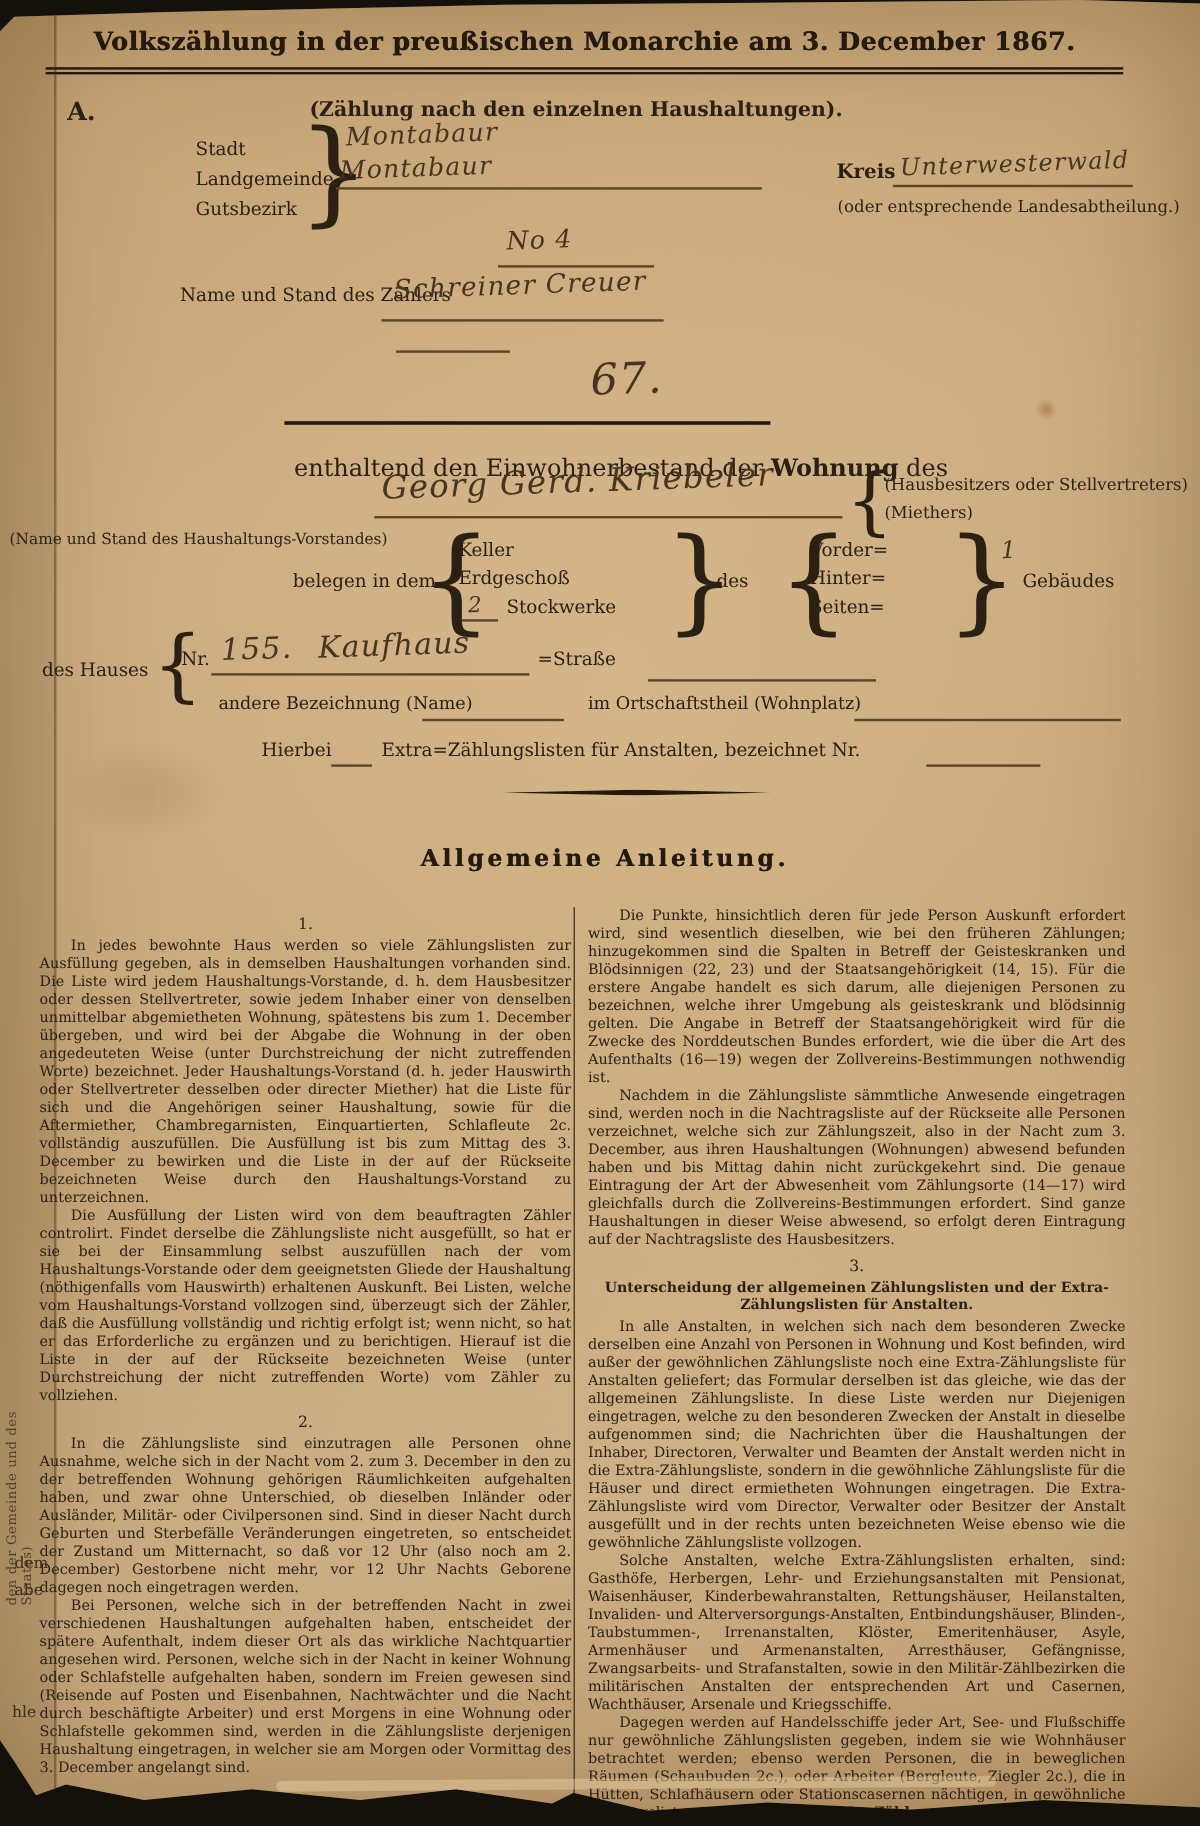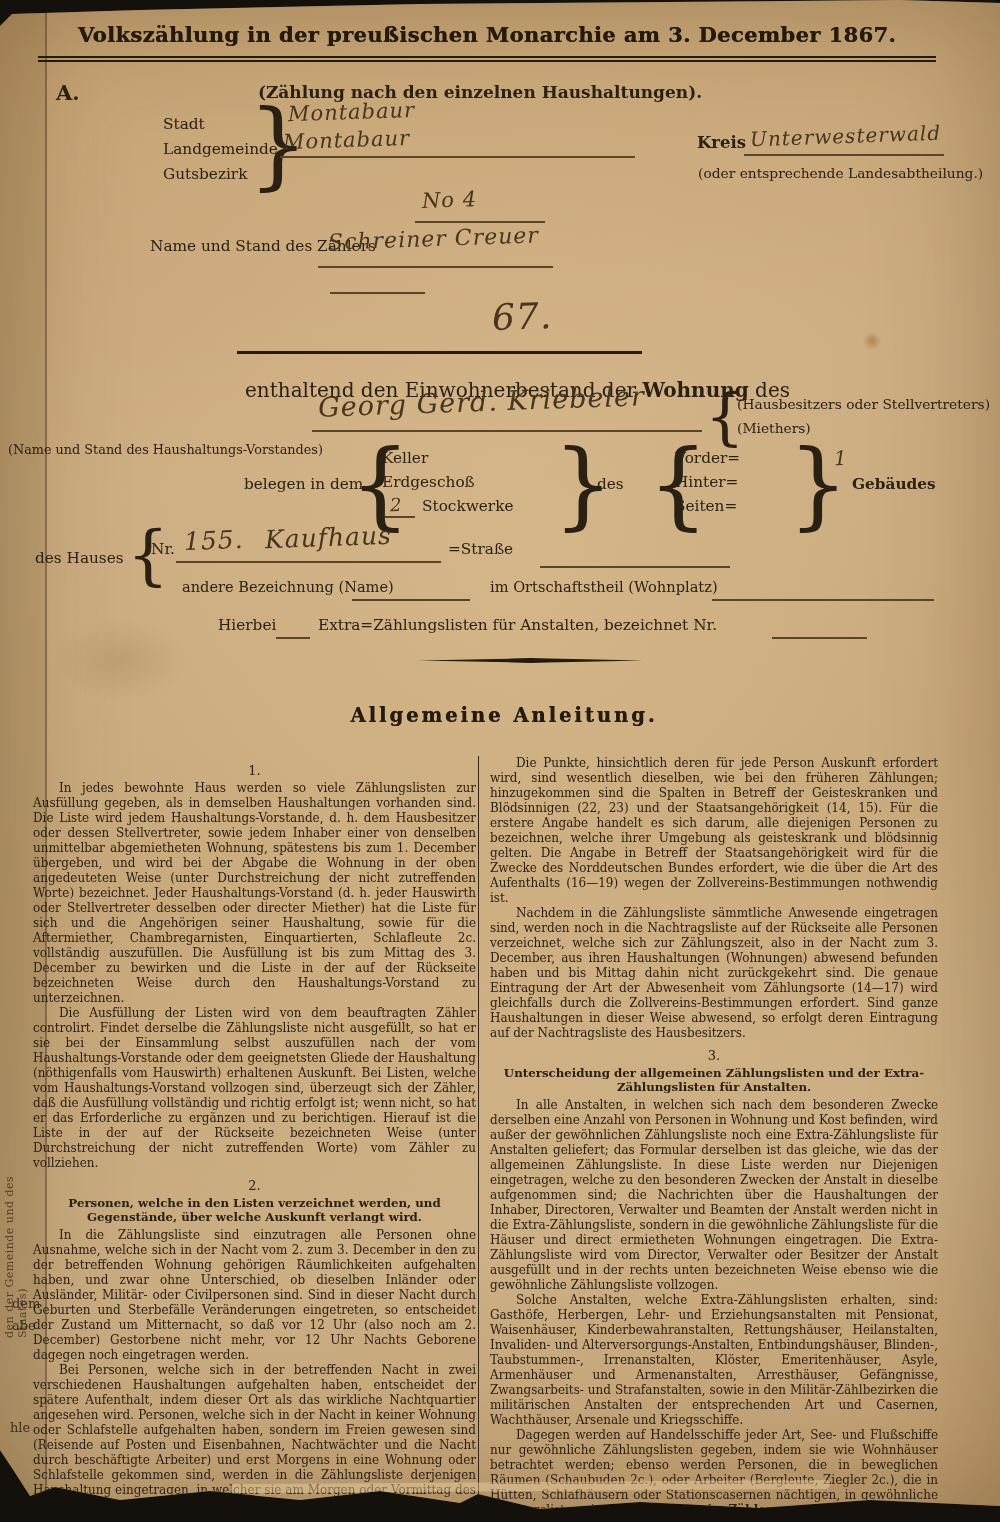--- a/index.html
+++ b/index.html
@@ -125,21 +125,21 @@
   <div class="rule" style="left:385px;top:516px;width:30px;"></div>
   <span class="abs lbl" style="left:422px;top:497px;">Stockwerke</span>
   <span class="brace" style="left:553px;top:446px;font-size:95px;line-height:76px;">}</span>
   <span class="abs lbl" style="left:597px;top:475px;">des</span>
   <span class="brace" style="left:648px;top:446px;font-size:95px;line-height:76px;">{</span>
   <span class="abs lbl" style="left:675px;top:449px;">Vorder=</span>
   <span class="abs lbl" style="left:675px;top:473px;">Hinter=</span>
   <span class="abs lbl" style="left:675px;top:497px;">Seiten=</span>
   <span class="brace" style="left:788px;top:446px;font-size:95px;line-height:76px;">}</span>
   <span class="abs hand" style="left:834px;top:446px;font-size:20px;">1</span>
-  <span class="abs lbl" style="left:852px;top:475px;font-weight:bold;">Gebäudes</span>
+  <span class="abs lbl" style="left:852px;top:475px;">Gebäudes</span>
 
   <span class="abs lbl" style="left:35px;top:549px;">des Hauses</span>
   <span class="brace" style="left:127px;top:527px;font-size:66px;line-height:56px;">{</span>
   <span class="abs lbl" style="left:151px;top:540px;">Nr.</span>
   <span class="abs hand" style="left:184px;top:526px;font-size:25px;">155.</span>
   <span class="abs hand" style="left:265px;top:523px;font-size:25px;">Kaufhaus</span>
   <div class="rule" style="left:176px;top:561px;width:265px;"></div>
   <span class="abs lbl" style="left:448px;top:540px;">=Straße</span>
   <div class="rule" style="left:540px;top:566px;width:190px;"></div>
   <span class="abs" style="left:150px;top:578px;font-size:14.6px;margin-left:32px;">andere Bezeichnung (Name)</span>
@@ -155,21 +155,20 @@
   <div class="swell"></div>
 
   <div class="abs center anl-title" style="left:304px;top:704px;width:400px;">Allgemeine Anleitung.</div>
 
   <div class="cols">
     <div class="col-l">
       <div class="center secnum">1.</div>
       <p>In jedes bewohnte Haus werden so viele Zählungslisten zur Ausfüllung gegeben, als in demselben Haushaltungen vorhanden sind. Die Liste wird jedem Haushaltungs-Vorstande, d. h. dem Hausbesitzer oder dessen Stellvertreter, sowie jedem Inhaber einer von denselben unmittelbar abgemietheten Wohnung, spätestens bis zum 1. December übergeben, und wird bei der Abgabe die Wohnung in der oben angedeuteten Weise (unter Durchstreichung der nicht zutreffenden Worte) bezeichnet. Jeder Haushaltungs-Vorstand (d. h. jeder Hauswirth oder Stellvertreter desselben oder directer Miether) hat die Liste für sich und die Angehörigen seiner Haushaltung, sowie für die Aftermiether, Chambregarnisten, Einquartierten, Schlafleute 2c. vollständig auszufüllen. Die Ausfüllung ist bis zum Mittag des 3. December zu bewirken und die Liste in der auf der Rückseite bezeichneten Weise durch den Haushaltungs-Vorstand zu unterzeichnen.</p>
       <p>Die Ausfüllung der Listen wird von dem beauftragten Zähler controlirt. Findet derselbe die Zählungsliste nicht ausgefüllt, so hat er sie bei der Einsammlung selbst auszufüllen nach der vom Haushaltungs-Vorstande oder dem geeignetsten Gliede der Haushaltung (nöthigenfalls vom Hauswirth) erhaltenen Auskunft. Bei Listen, welche vom Haushaltungs-Vorstand vollzogen sind, überzeugt sich der Zähler, daß die Ausfüllung vollständig und richtig erfolgt ist; wenn nicht, so hat er das Erforderliche zu ergänzen und zu berichtigen. Hierauf ist die Liste in der auf der Rückseite bezeichneten Weise (unter Durchstreichung der nicht zutreffenden Worte) vom Zähler zu vollziehen.</p>
       <div class="center secnum">2.</div>
-      <div class="center sechead">Personen, welche in den Listen verzeichnet werden, und Gegenstände, über welche Auskunft verlangt wird.</div>
       <p>In die Zählungsliste sind einzutragen alle Personen ohne Ausnahme, welche sich in der Nacht vom 2. zum 3. December in den zu der betreffenden Wohnung gehörigen Räumlichkeiten aufgehalten haben, und zwar ohne Unterschied, ob dieselben Inländer oder Ausländer, Militär- oder Civilpersonen sind. Sind in dieser Nacht durch Geburten und Sterbefälle Veränderungen eingetreten, so entscheidet der Zustand um Mitternacht, so daß vor 12 Uhr (also noch am 2. December) Gestorbene nicht mehr, vor 12 Uhr Nachts Geborene dagegen noch eingetragen werden.</p>
       <p>Bei Personen, welche sich in der betreffenden Nacht in zwei verschiedenen Haushaltungen aufgehalten haben, entscheidet der spätere Aufenthalt, indem dieser Ort als das wirkliche Nachtquartier angesehen wird. Personen, welche sich in der Nacht in keiner Wohnung oder Schlafstelle aufgehalten haben, sondern im Freien gewesen sind (Reisende auf Posten und Eisenbahnen, Nachtwächter und die Nacht durch beschäftigte Arbeiter) und erst Morgens in eine Wohnung oder Schlafstelle gekommen sind, werden in die Zählungsliste derjenigen Haushaltung eingetragen, in welcher sie am Morgen oder Vormittag des 3. December angelangt sind.</p>
     </div>
     <div class="col-r">
       <p>Die Punkte, hinsichtlich deren für jede Person Auskunft erfordert wird, sind wesentlich dieselben, wie bei den früheren Zählungen; hinzugekommen sind die Spalten in Betreff der Geisteskranken und Blödsinnigen (22, 23) und der Staatsangehörigkeit (14, 15). Für die erstere Angabe handelt es sich darum, alle diejenigen Personen zu bezeichnen, welche ihrer Umgebung als geisteskrank und blödsinnig gelten. Die Angabe in Betreff der Staatsangehörigkeit wird für die Zwecke des Norddeutschen Bundes erfordert, wie die über die Art des Aufenthalts (16—19) wegen der Zollvereins-Bestimmungen nothwendig ist.</p>
       <p>Nachdem in die Zählungsliste sämmtliche Anwesende eingetragen sind, werden noch in die Nachtragsliste auf der Rückseite alle Personen verzeichnet, welche sich zur Zählungszeit, also in der Nacht zum 3. December, aus ihren Haushaltungen (Wohnungen) abwesend befunden haben und bis Mittag dahin nicht zurückgekehrt sind. Die genaue Eintragung der Art der Abwesenheit vom Zählungsorte (14—17) wird gleichfalls durch die Zollvereins-Bestimmungen erfordert. Sind ganze Haushaltungen in dieser Weise abwesend, so erfolgt deren Eintragung auf der Nachtragsliste des Hausbesitzers.</p>
       <div class="center secnum">3.</div>
       <div class="center sechead">Unterscheidung der allgemeinen Zählungslisten und der Extra-Zählungslisten für Anstalten.</div>
       <p>In alle Anstalten, in welchen sich nach dem besonderen Zwecke derselben eine Anzahl von Personen in Wohnung und Kost befinden, wird außer der gewöhnlichen Zählungsliste noch eine Extra-Zählungsliste für Anstalten geliefert; das Formular derselben ist das gleiche, wie das der allgemeinen Zählungsliste. In diese Liste werden nur Diejenigen eingetragen, welche zu den besonderen Zwecken der Anstalt in dieselbe aufgenommen sind; die Nachrichten über die Haushaltungen der Inhaber, Directoren, Verwalter und Beamten der Anstalt werden nicht in die Extra-Zählungsliste, sondern in die gewöhnliche Zählungsliste für die Häuser und direct ermietheten Wohnungen eingetragen. Die Extra-Zählungsliste wird vom Director, Verwalter oder Besitzer der Anstalt ausgefüllt und in der rechts unten bezeichneten Weise ebenso wie die gewöhnliche Zählungsliste vollzogen.</p>
       <p>Solche Anstalten, welche Extra-Zählungslisten erhalten, sind: Gasthöfe, Herbergen, Lehr- und Erziehungsanstalten mit Pensionat, Waisenhäuser, Kinderbewahranstalten, Rettungshäuser, Heilanstalten, Invaliden- und Alterversorgungs-Anstalten, Entbindungshäuser, Blinden-, Taubstummen-, Irrenanstalten, Klöster, Emeritenhäuser, Asyle, Armenhäuser und Armenanstalten, Arresthäuser, Gefängnisse, Zwangsarbeits- und Strafanstalten, sowie in den Militär-Zählbezirken die militärischen Anstalten der entsprechenden Art und Casernen, Wachthäuser, Arsenale und Kriegsschiffe.</p>

